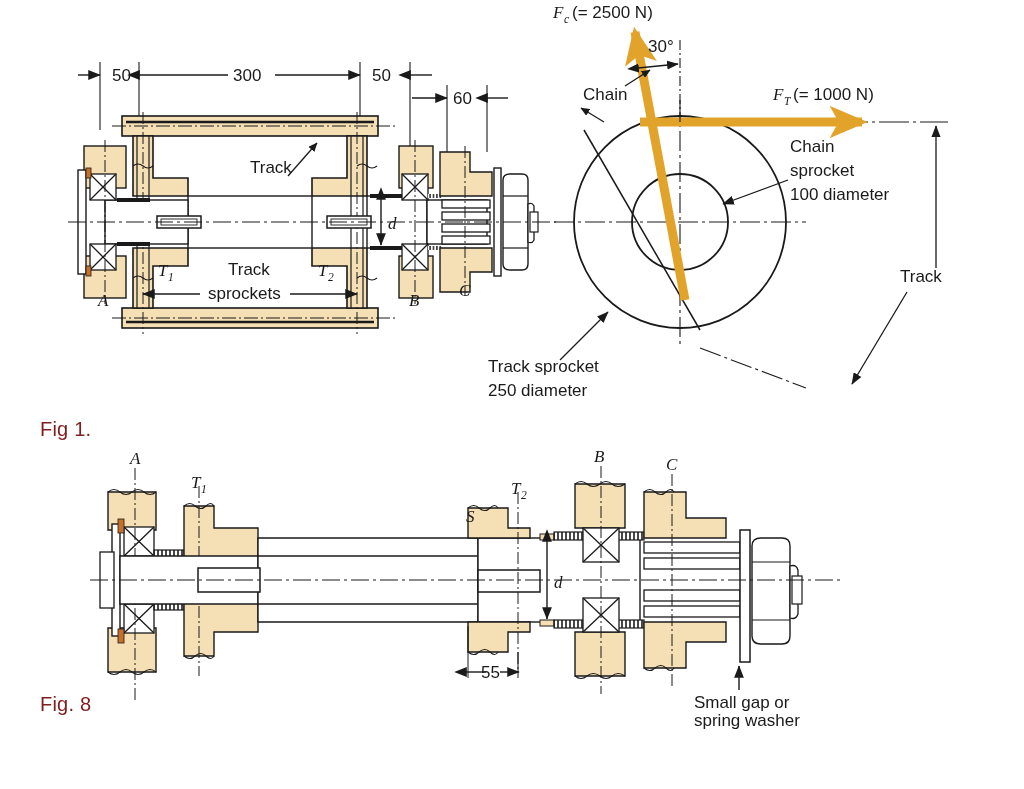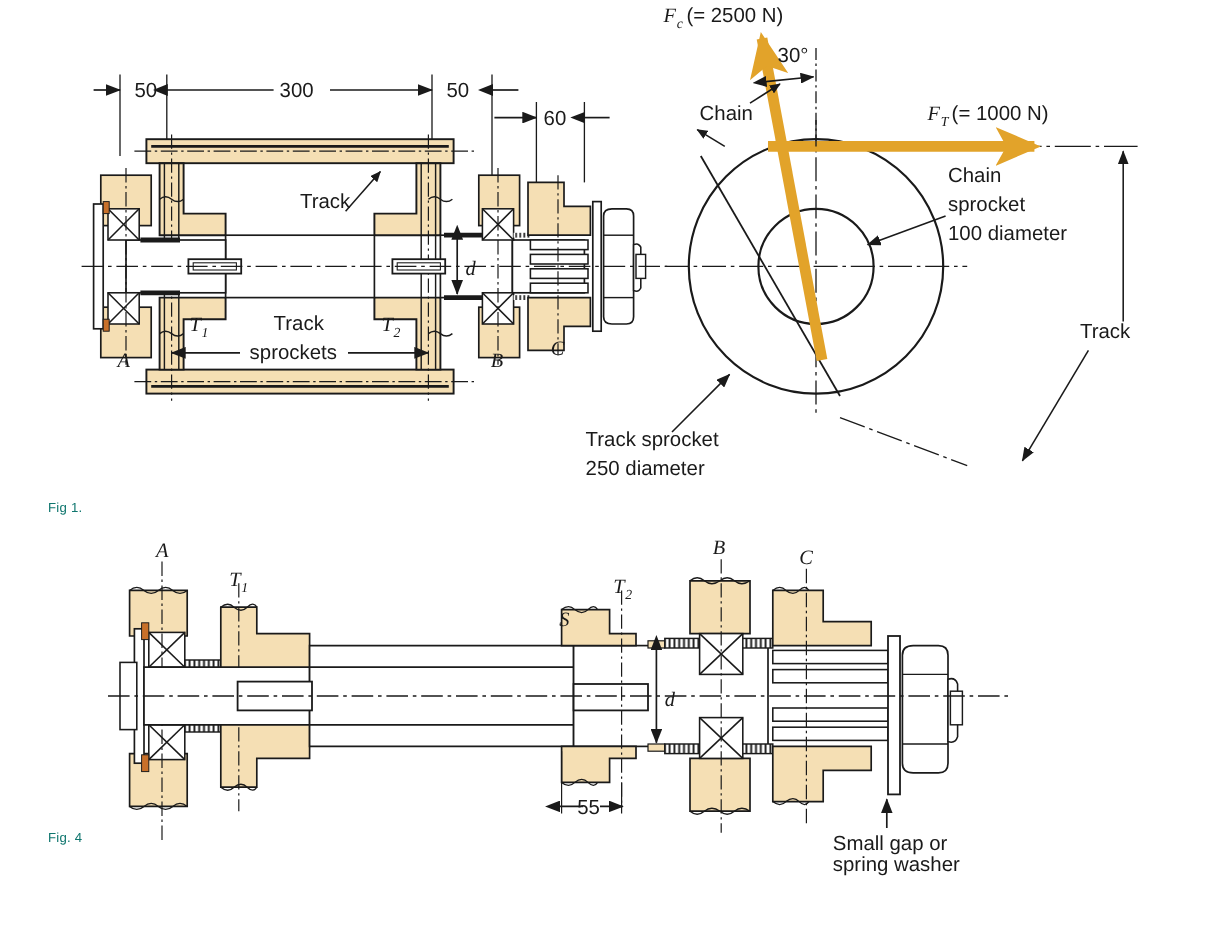--- a/index.html
+++ b/index.html
@@ -21,22 +21,22 @@
   }
   svg.sheet {
     position: absolute;
     top: 0; left: 0;
     width: 1024px;
     height: 789px;
   }
   .fig-caption {
     position: absolute;
     font-family: "Liberation Sans", sans-serif;
-    font-size: 11px;
-    color: #0f766e;
+    font-size: 20px;
+    color: #7f1d1d;
     letter-spacing: 0.2px;
   }
   #fig1-caption { left: 40px; top: 418px; }
   #fig2-caption { left: 40px; top: 693px; }
 
   
   .lbl        { font-family: "Liberation Sans", sans-serif; font-size: 17px; fill: #1a1a1a; }
   .dim        { font-family: "Liberation Sans", sans-serif; font-size: 17px; fill: #1a1a1a; }
   .ital       { font-family: "Liberation Serif", serif; font-size: 17px; font-style: italic; fill: #1a1a1a; }
   .sub        { font-family: "Liberation Serif", serif; font-size: 11.5px; font-style: italic; fill: #1a1a1a; }
@@ -483,15 +483,15 @@
 
       <g>
         <line x1="739" y1="690" x2="739" y2="666" stroke="#1a1a1a" stroke-width="1.4" marker-end="url(#arrEnd)"></line>
         <text class="lbl" x="694" y="708">Small gap or</text>
         <text class="lbl" x="694" y="726">spring washer</text>
       </g>
     </g>
   </svg>
 
   <div class="fig-caption" id="fig1-caption">Fig 1.</div>
-  <div class="fig-caption" id="fig2-caption">Fig. 4</div>
+  <div class="fig-caption" id="fig2-caption">Fig. 8</div>
 
 </div>
 
 </body></html>

